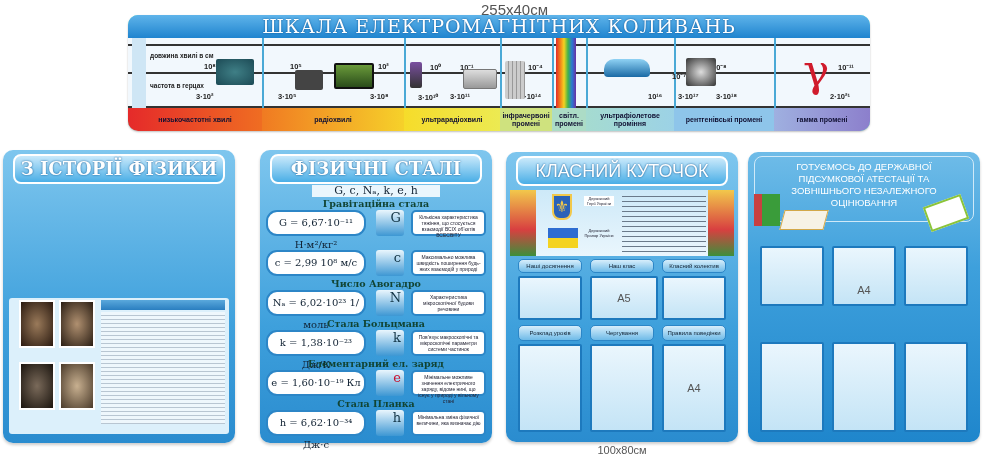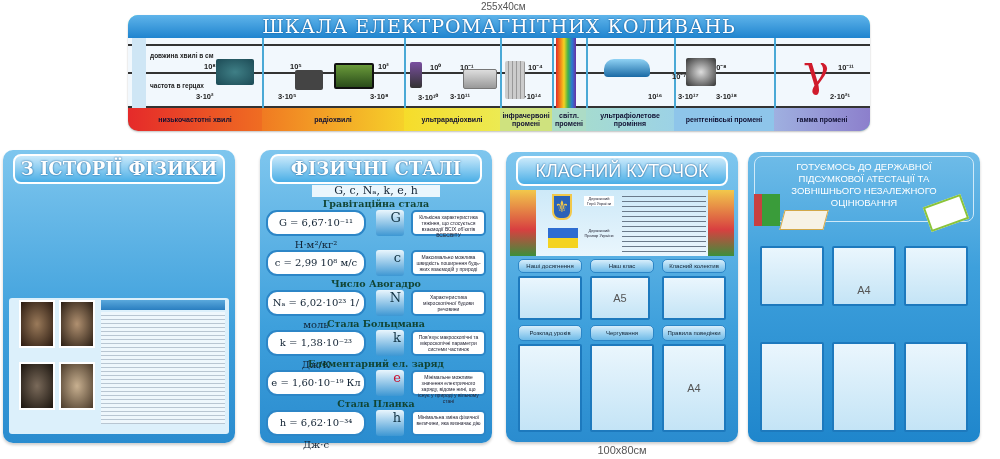--- a/index.html
+++ b/index.html
@@ -1,17 +1,17 @@
 <!DOCTYPE html>
 <html><head>
 <meta charset="utf-8">
 <style>
 *{box-sizing:border-box;margin:0;padding:0}
 body{width:1000px;height:459px;background:#fff;position:relative;overflow:hidden;font-family:"Liberation Sans",sans-serif}
-.dim{position:absolute;font-size:10px;color:#555}
+.dim{position:absolute;font-size:15px;color:#555}
 
 .scale{position:absolute;left:128px;top:15px;width:742px;height:116px;border-radius:10px;overflow:hidden;background:#5eead4;box-shadow:0 1px 2px rgba(0,0,0,.25)}
 .scale-title{height:23px;background:linear-gradient(#5fb4ea,#1f84cf);color:#fff;font-family:"DejaVu Serif",serif;font-size:19px;letter-spacing:1px;text-align:center;line-height:23px;text-shadow:0 0 2px #0b4f8f}
 .scale-body{position:absolute;top:23px;left:0;right:0;height:70px;background:#f2f8fd}
 .axis{position:absolute;left:0;right:0;height:1.5px;background:#333}
 .seg-div{position:absolute;top:23px;width:1.5px;height:93px;background:#4aa9d6}
 .bands{position:absolute;left:0;right:0;bottom:0;height:23px}
 .band{position:absolute;top:0;height:23px;font-size:7px;color:#113;text-align:center;display:flex;align-items:center;justify-content:center;line-height:8px;font-weight:bold}
 .lbl{position:absolute;font-size:7.5px;font-weight:bold;color:#222;white-space:nowrap}
 .lbl-small{position:absolute;font-size:6.5px;font-weight:bold;color:#222}
@@ -162,21 +162,21 @@
     <div style="position:absolute;left:42px;top:4px;width:20px;height:26px;background:#2a62b8;border:2px solid #f2c84b;border-radius:0 0 8px 8px;color:#f2c84b;font-size:16px;text-align:center;line-height:22px">⚜</div>
     <div style="position:absolute;left:38px;top:38px;width:30px;height:20px;background:linear-gradient(#2d6cd1 50%,#f4d321 50%)"></div>
     <div style="position:absolute;left:74px;top:6px;width:30px;font-size:4px;text-align:center;color:#223;background:#fff">Державний Герб України</div>
     <div style="position:absolute;left:74px;top:38px;width:30px;font-size:4px;text-align:center;color:#223">Державний Прапор України</div>
     <div style="position:absolute;left:112px;top:2px;width:84px;height:60px;background:repeating-linear-gradient(transparent 0 4px,#6a7a8a 4px 5px)"></div>
   </div>
   <div class="pocket-label" style="left:12px;top:107px;width:64px;height:14px">Наші досягнення</div>
   <div class="pocket-label" style="left:84px;top:107px;width:64px;height:14px">Наш клас</div>
   <div class="pocket-label" style="left:156px;top:107px;width:64px;height:14px">Класний колектив</div>
   <div class="pocket" style="left:12px;top:124px;width:64px;height:44px"></div>
-  <div class="pocket" style="left:84px;top:124px;width:60px;height:44px;font-size:11px;color:#555;text-align:center;line-height:40px">А5</div>
+  <div class="pocket" style="left:84px;top:124px;width:68px;height:44px;font-size:11px;color:#555;text-align:center;line-height:40px">А5</div>
   <div class="pocket" style="left:156px;top:124px;width:64px;height:44px"></div>
   <div class="pocket-label" style="left:12px;top:173px;width:64px;height:16px">Розклад уроків</div>
   <div class="pocket-label" style="left:84px;top:173px;width:64px;height:16px">Чергування</div>
   <div class="pocket-label" style="left:156px;top:173px;width:64px;height:16px">Правила поведінки</div>
   <div class="pocket" style="left:12px;top:192px;width:64px;height:88px"></div>
   <div class="pocket" style="left:84px;top:192px;width:64px;height:88px"></div>
   <div class="pocket" style="left:156px;top:192px;width:64px;height:88px;font-size:11px;color:#555;text-align:center;line-height:84px">А4</div>
   <div class="size-lbl" style="left:0;top:292px">100x80см</div>
 </div>
 

